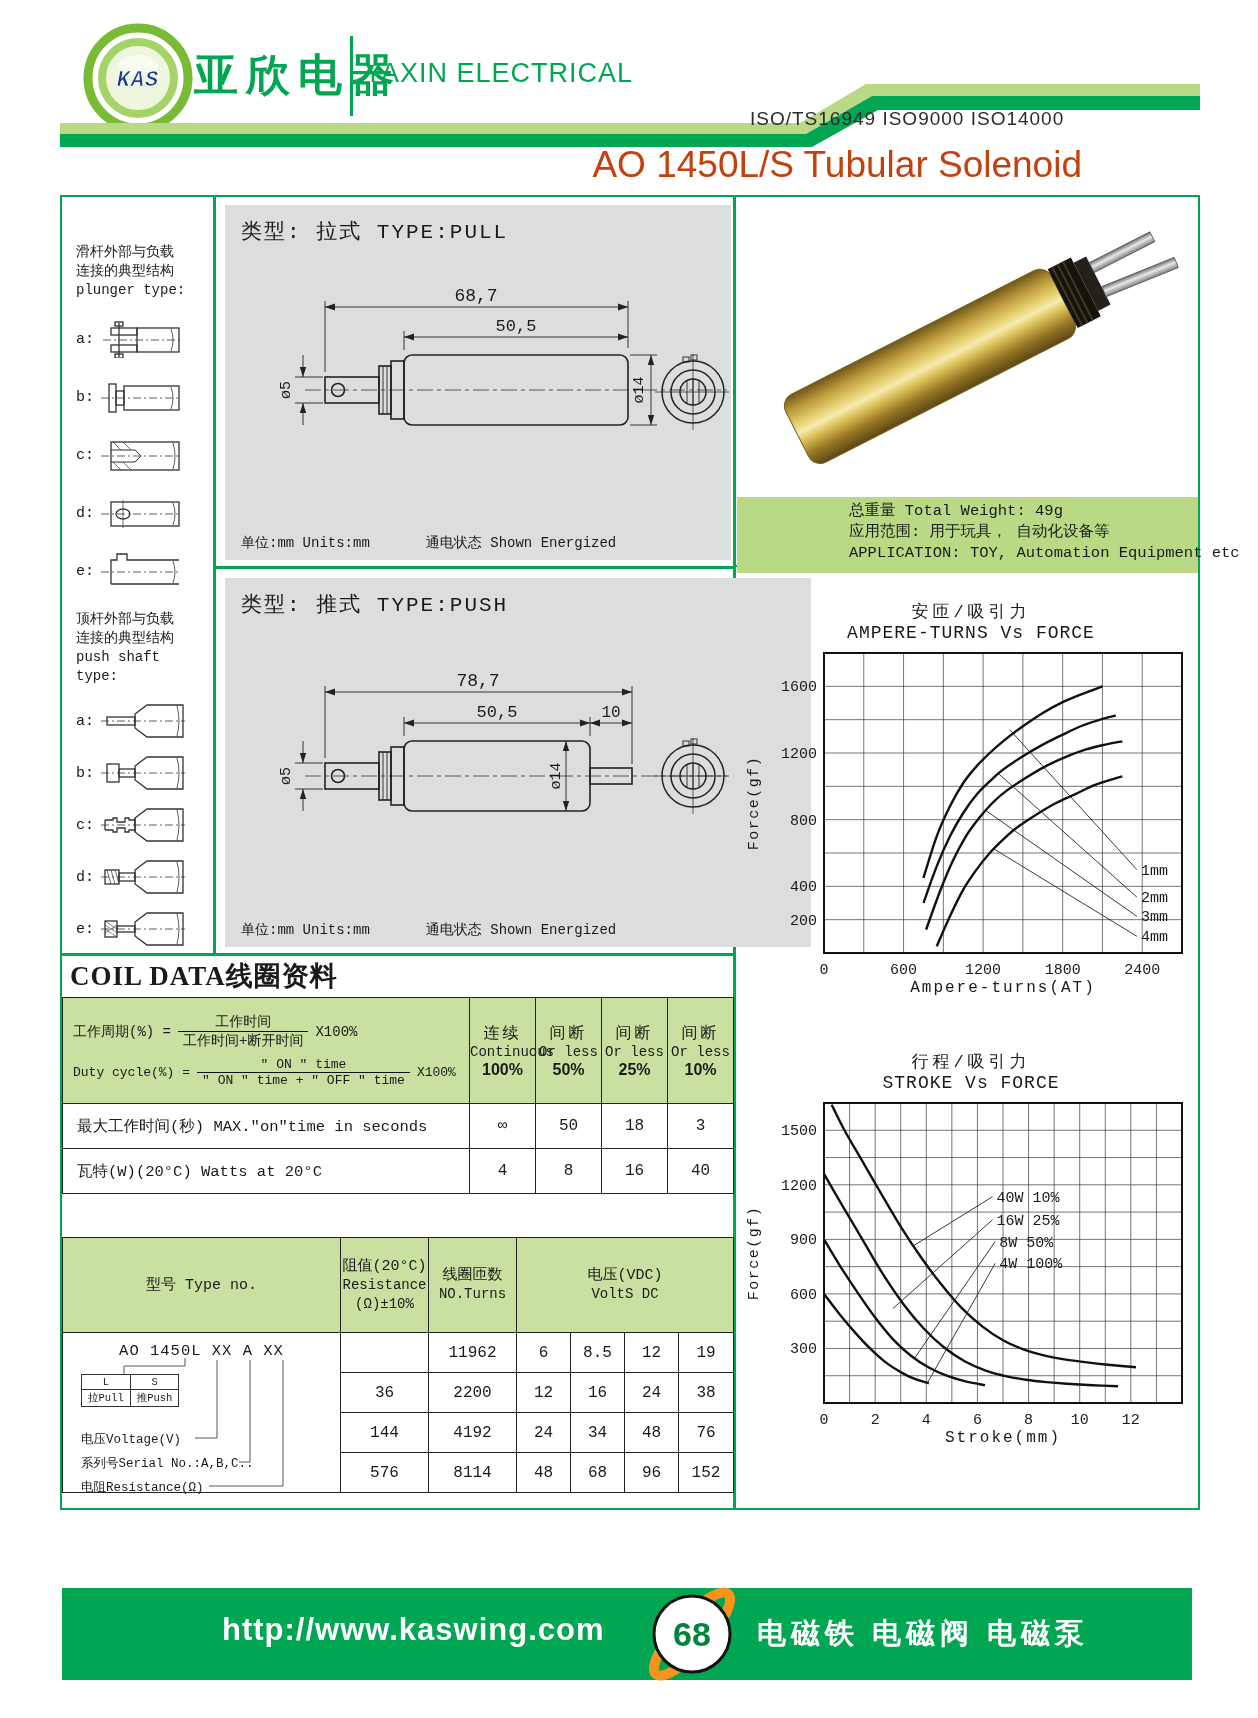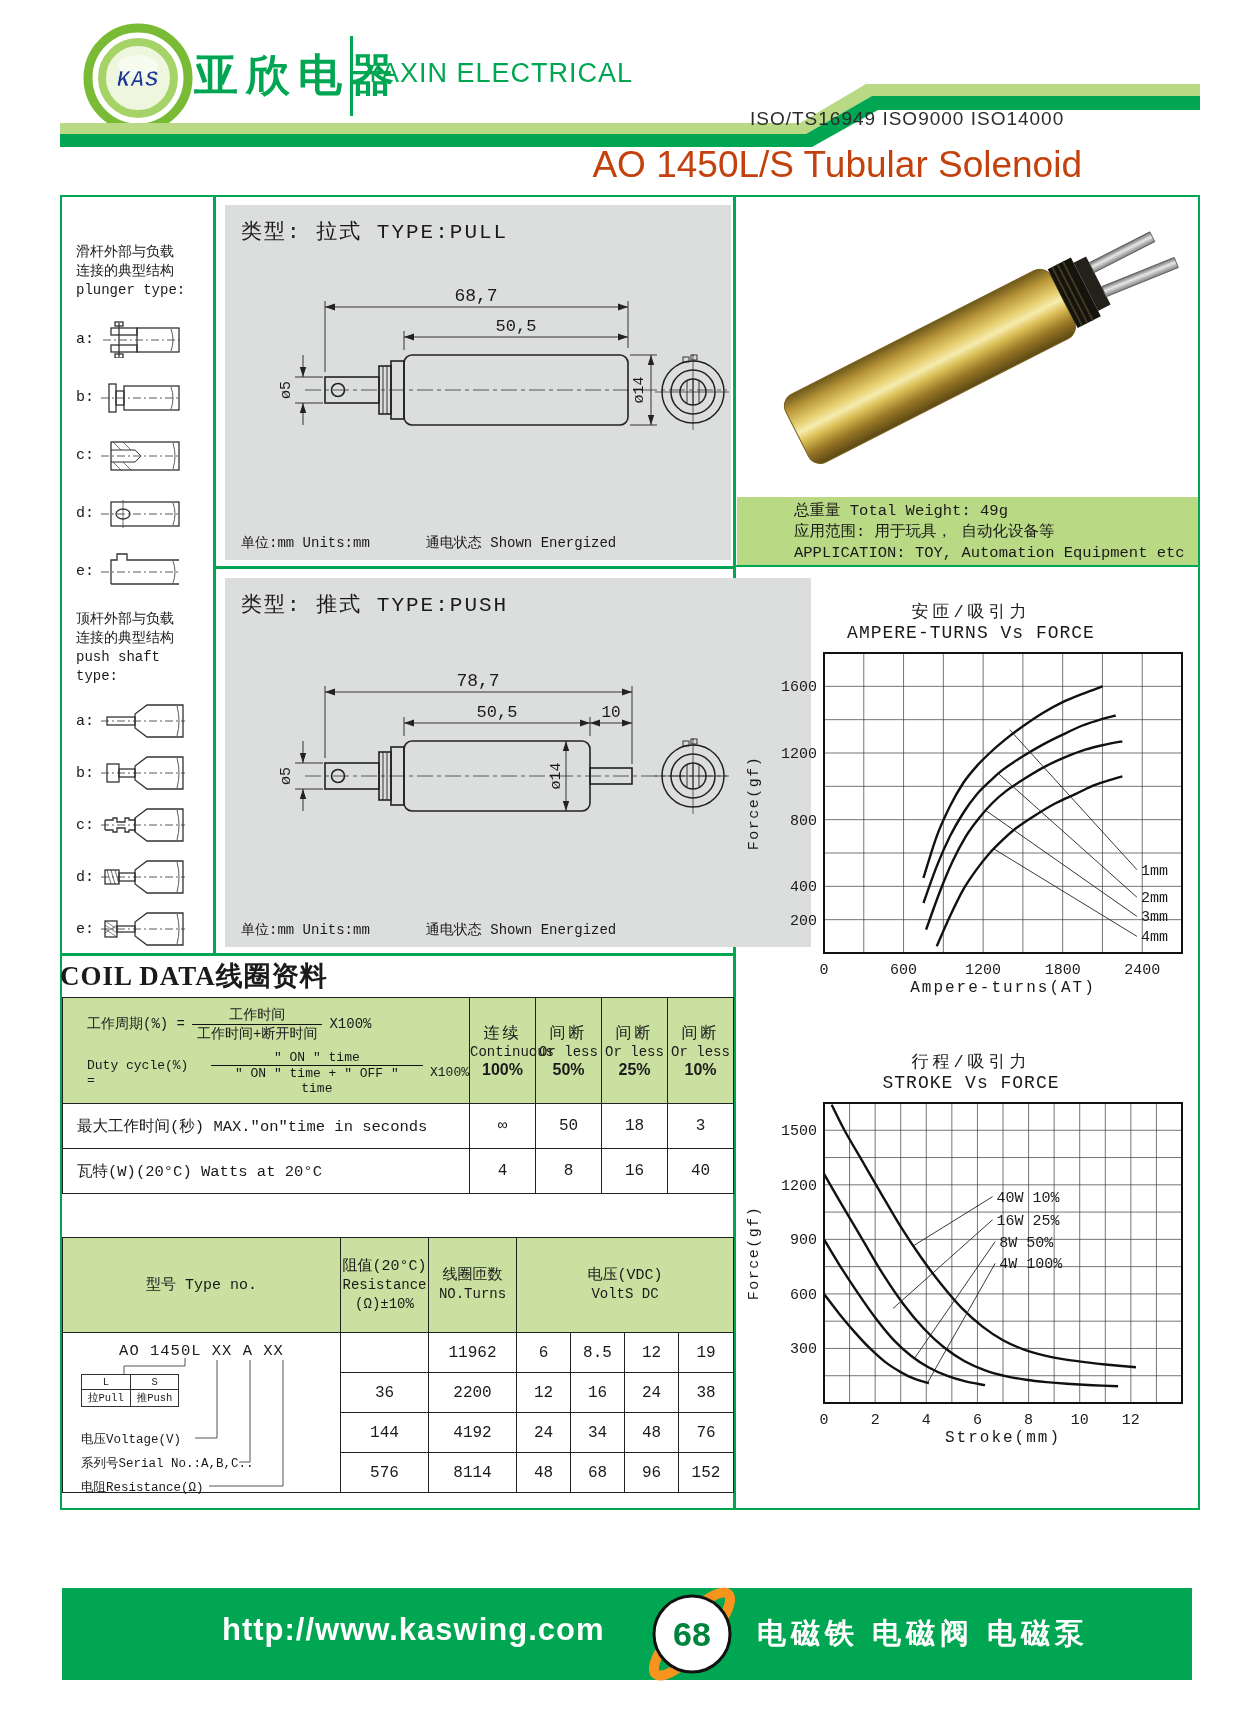--- a/index.html
+++ b/index.html
@@ -20,41 +20,41 @@
   
   .panel{background:var(--panel)}
   .panel-title{position:absolute;left:16px;top:12px;font-size:21px;letter-spacing:2px}
   .panel-foot{position:absolute;left:16px;bottom:8px;font-size:14px;display:flex;gap:56px;white-space:nowrap}
   
   #sidebar{left:64px;top:197px;width:149px;height:756px;padding:46px 4px 0 12px}
   .side-sec{font-size:14px;line-height:19px;margin-bottom:4px}
   .side-item{display:flex;align-items:center;gap:3px;margin-top:20px}
   .side-item .lbl{font-size:15px;width:20px}
   
-  #info-strip{left:737px;top:497px;width:461px;height:68px;background:var(--lg);
-     padding:4px 0 0 57px;font-size:15.5px;line-height:21px;white-space:nowrap}
+  #info-strip{left:737px;top:497px;width:461px;height:76px;background:var(--lg);
+     padding:4px 0 0 112px;font-size:15.5px;line-height:21px;white-space:nowrap}
   
   .chart{width:458px}
   .ctitle-cn{text-align:center;font-size:17px;letter-spacing:4px}
   .ctitle-en{text-align:center;font-size:18px;letter-spacing:1px;margin-bottom:2px}
   svg{font-family:"Liberation Mono","DejaVu Sans Mono",monospace}
   
-  #coil-heading{left:60px;top:958px;font-size:27px;font-family:"Liberation Serif","DejaVu Serif",serif;font-weight:bold;letter-spacing:1px}
+  #coil-heading{left:70px;top:958px;font-size:27px;font-family:"Liberation Serif","DejaVu Serif",serif;font-weight:bold;letter-spacing:1px}
   
   table{border-collapse:collapse;table-layout:fixed;background:#fff}
   td{border:1.6px solid #222;text-align:center;vertical-align:middle}
   .t1{left:62px;top:997px;width:671px}
   .t2{left:62px;top:1237px;width:671px}
   td.head{background:var(--hg)}
   .t1 .rlabel{text-align:left;padding-left:14px;font-size:15.5px}
   .t1 .val,.t2 .val{font-size:16px}
   .colhead .cn{font-size:16px;letter-spacing:3px}
   .colhead .en{font-size:14px}
   .colhead .pct{font-size:16px;font-family:"Liberation Sans",sans-serif;font-weight:bold;margin-top:1px}
-  .frow{display:flex;align-items:center;gap:7px;padding-left:24px;margin:7px 0;font-size:14px;text-align:left}
+  .frow{display:flex;align-items:center;gap:7px;padding-left:10px;margin:7px 0;font-size:14px;text-align:left}
   .frow.en{font-size:13px}
   .frac{display:inline-block;text-align:center}
   .frac .top{display:block;border-bottom:1.3px solid #111;padding:0 5px}
   .frac .bot{display:block;padding:0 5px}
   .t2 .hcell{font-size:15px;line-height:19px}
   .t2 .hcell .en{font-size:14px}
   
   #type-diagram{position:relative;width:100%;height:158px;text-align:left}
   #type-code{position:absolute;left:0;top:8px;width:100%;text-align:center;font-size:15.5px;letter-spacing:1px}
   #ls-table{position:absolute;left:18px;top:40px;border-collapse:collapse}

